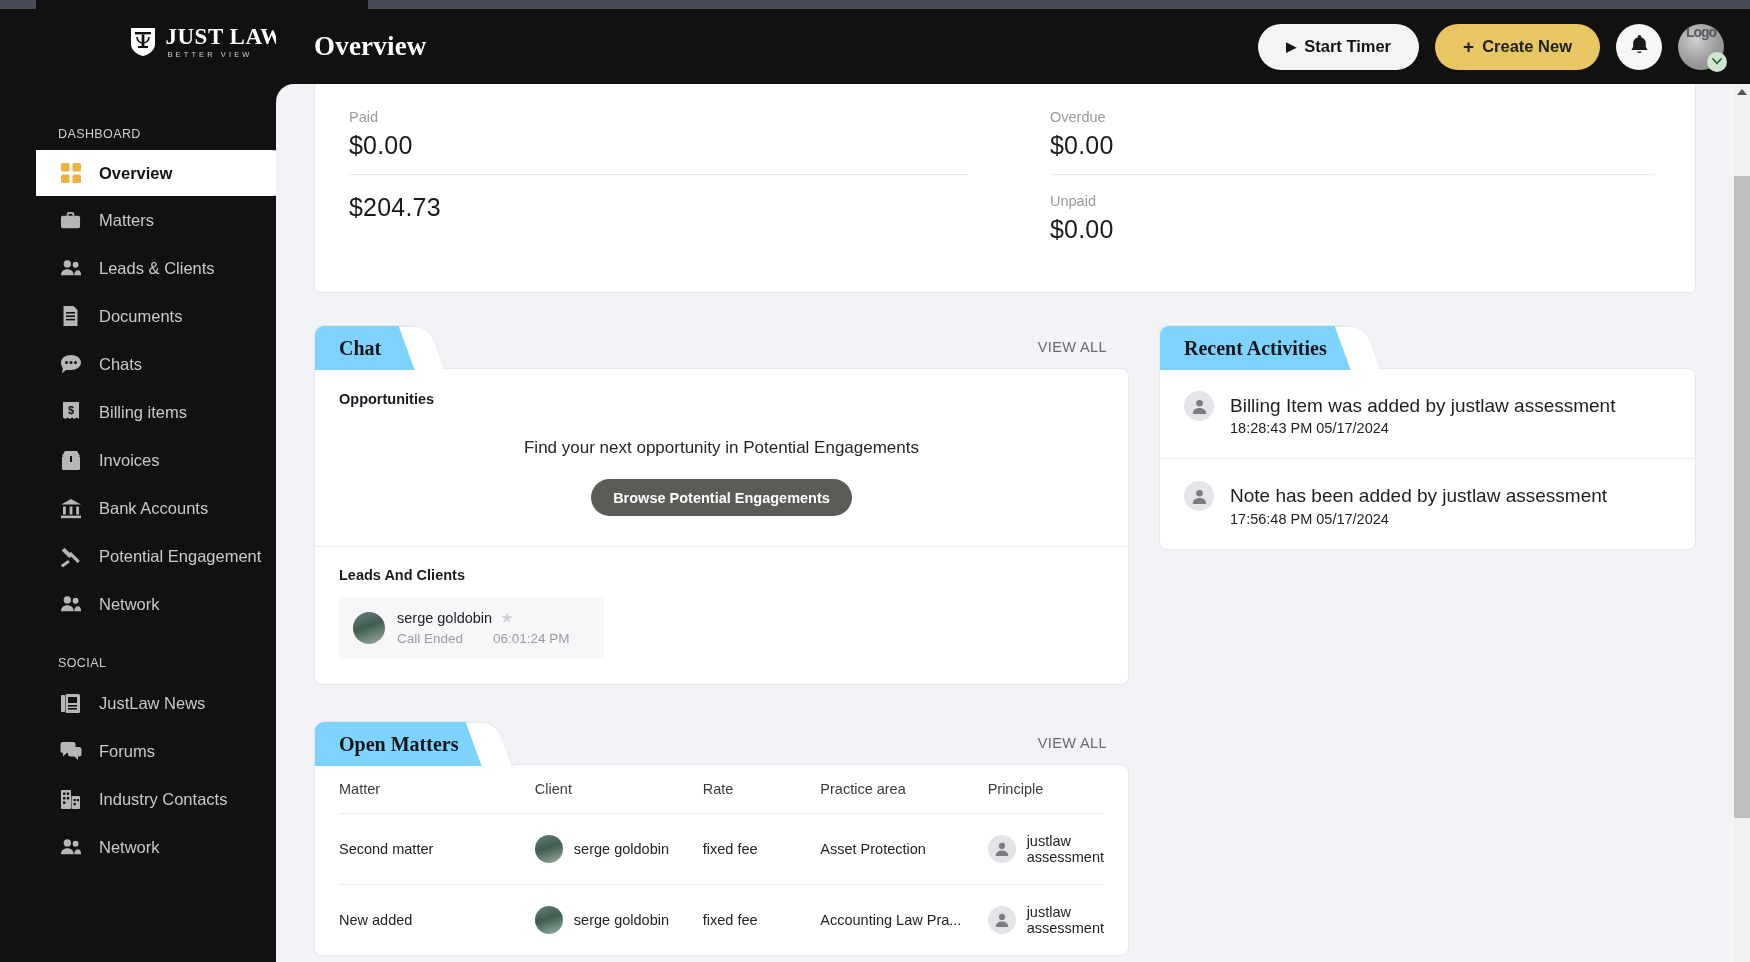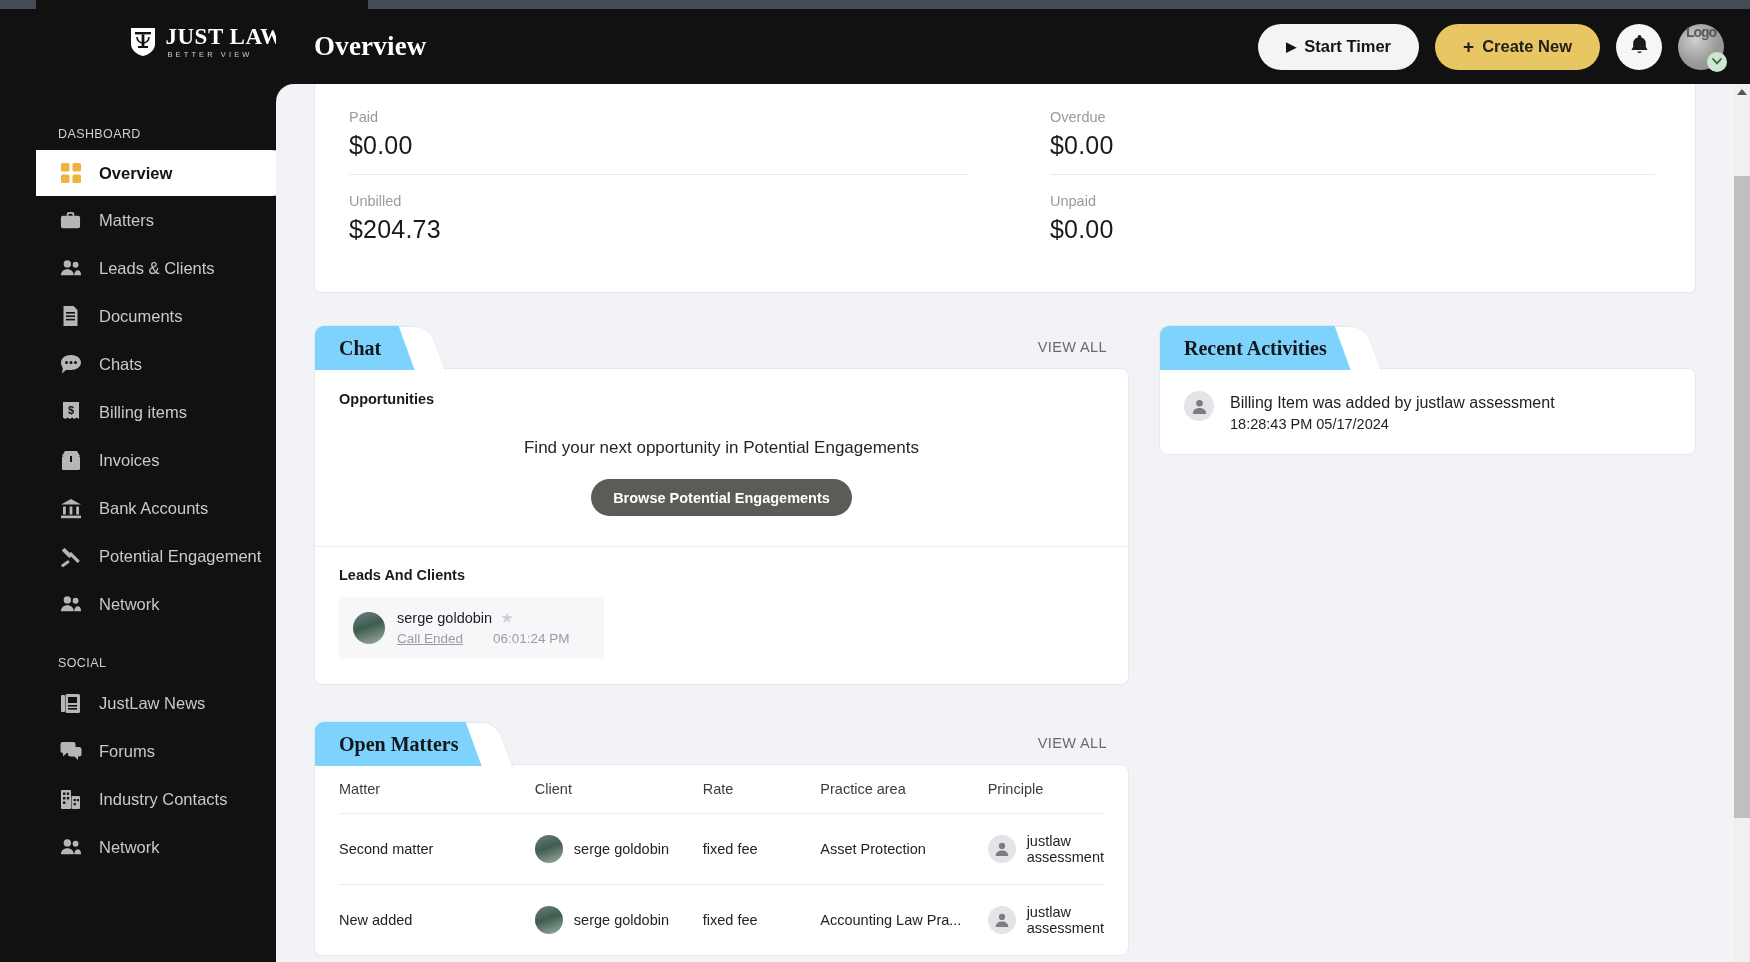--- a/index.html
+++ b/index.html
@@ -203,34 +203,34 @@
   }
   .lead-ava {
     width: 32px; height: 32px; border-radius: 50%;
     background: linear-gradient(160deg,#6d7f84 0%,#3f5d4e 45%,#9fb0a8 100%);
     flex: 0 0 32px;
   }
   .lead-name-row { display:flex; align-items:center; gap: 8px; }
   .lead-name { font-size: 14.5px; color: #1e1e24; }
   .star { color: #cfcfd6; font-size: 15px; }
   .lead-meta { display:flex; gap: 30px; margin-top: 4px; }
-  .lead-status { font-size: 13.5px; color: #9b9ba3; text-decoration: underline; }
+  .lead-status { font-size: 13.5px; color: #9b9ba3; }
   .lead-time { font-size: 13.5px; color: #9b9ba3; }
 
   
   .act-row {
     display: flex; gap: 16px; padding: 22px 22px 22px 24px;
     align-items: flex-start;
   }
   .act-row + .act-row { border-top: 1px solid #ececf1; }
   .act-ava {
     width: 30px; height: 30px; border-radius: 50%; background: #e4e4e8;
     display:flex; align-items:center; justify-content:center; flex: 0 0 30px;
   }
-  .act-text { font-size: 16px; color: #1e1e24; line-height: 1.55; }
+  .act-text { font-size: 19px; color: #1e1e24; line-height: 1.55; }
   .act-time { font-size: 14.5px; color: #1e1e24; }
 
   
   table { width: 100%; border-collapse: collapse; }
   th {
     text-align: left; font-weight: 400; font-size: 14.5px; color: #3a3a42;
     padding: 16px 0 16px 0; border-bottom: 1px solid #ececf1;
   }
   td {
     font-size: 14.5px; color: #22222a; padding: 19px 0;
@@ -502,21 +502,20 @@
   <main class="main">
     <div class="main-scroll">
 
       <section class="card finance-card">
         <div class="fin-col">
           <div class="fin-block top">
             <div class="fin-label">Paid</div>
             <div class="fin-value">$0.00</div>
           </div>
           <div class="fin-block">
-            <div class="fin-label">Unbilled</div>
             <div class="fin-value">$204.73</div>
           </div>
         </div>
         <div class="fin-col">
           <div class="fin-block top">
             <div class="fin-label">Overdue</div>
             <div class="fin-value">$0.00</div>
           </div>
           <div class="fin-block">
             <div class="fin-label">Unpaid</div>
@@ -571,20 +570,32 @@
             <div class="act-row">
               <span class="act-ava">
                 <svg width="17" height="17" viewBox="0 0 17 17">
                     <circle cx="8.5" cy="5.2" r="3.3" fill="#7c7c84"></circle>
                     <path d="M1.8 16 c0 -4 3 -6 6.7 -6 s6.7 2 6.7 6 z" fill="#7c7c84"></path>
                   </svg>
               </span>
               <span>
                 <div class="act-text">Billing Item was added by justlaw assessment</div>
                 <div class="act-time">18:28:43 PM 05/17/2024</div>
+              </span>
+            </div>
+            <div class="act-row">
+              <span class="act-ava">
+                <svg width="17" height="17" viewBox="0 0 17 17">
+                    <circle cx="8.5" cy="5.2" r="3.3" fill="#7c7c84"></circle>
+                    <path d="M1.8 16 c0 -4 3 -6 6.7 -6 s6.7 2 6.7 6 z" fill="#7c7c84"></path>
+                  </svg>
+              </span>
+              <span>
+                <div class="act-text">Note has been added by justlaw assessment</div>
+                <div class="act-time">17:56:48 PM 05/17/2024</div>
               </span>
             </div>
           </div>
         </section>
       </div>
 
       <section class="tabcard chat-col" style="margin-top:36px;">
         <div class="tab-head">
           <div class="tab-shape">
             <span class="tab-title">Open Matters</span>

